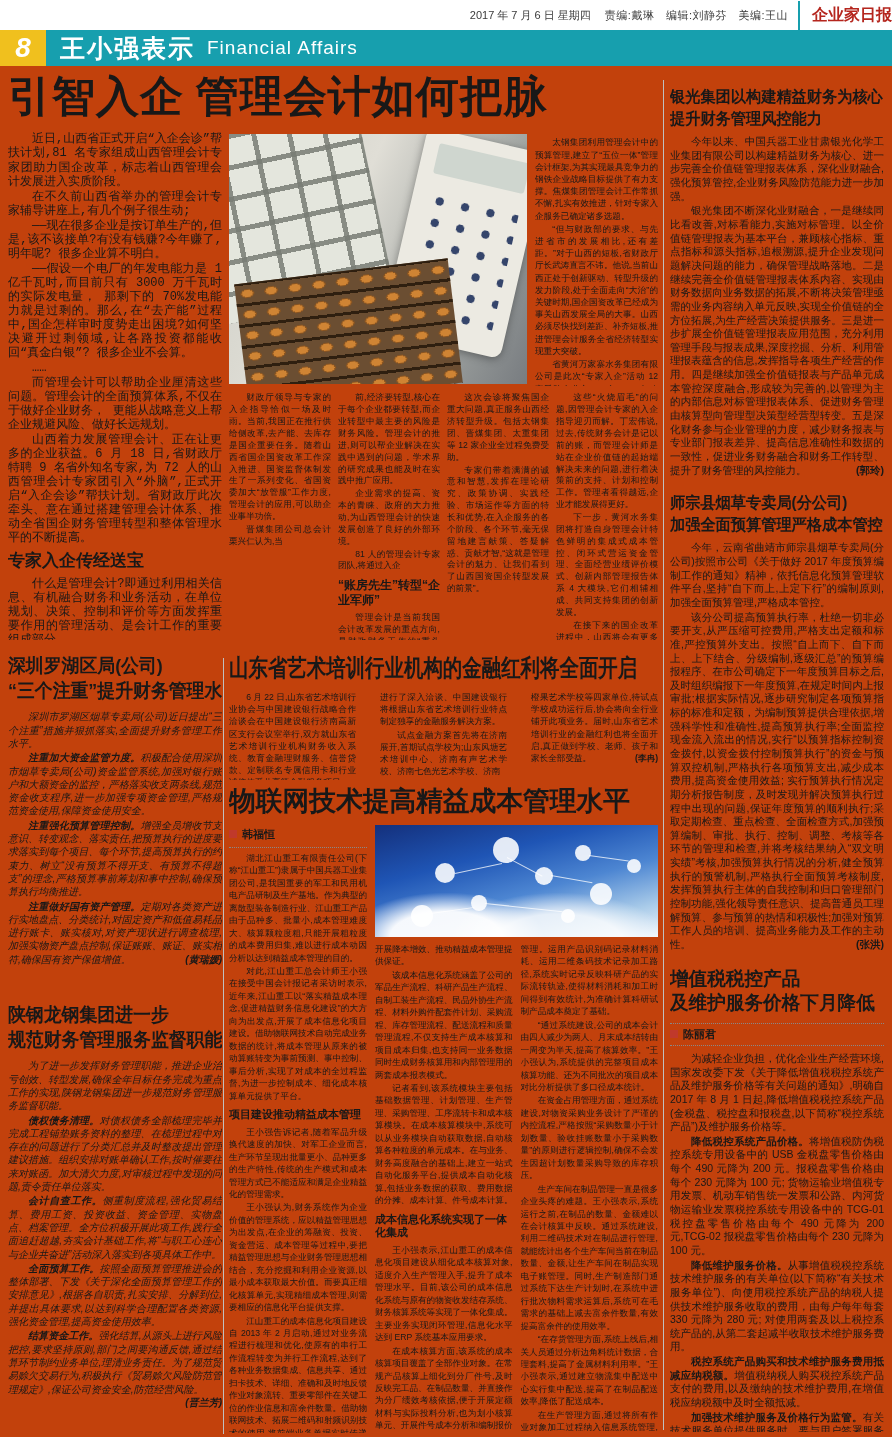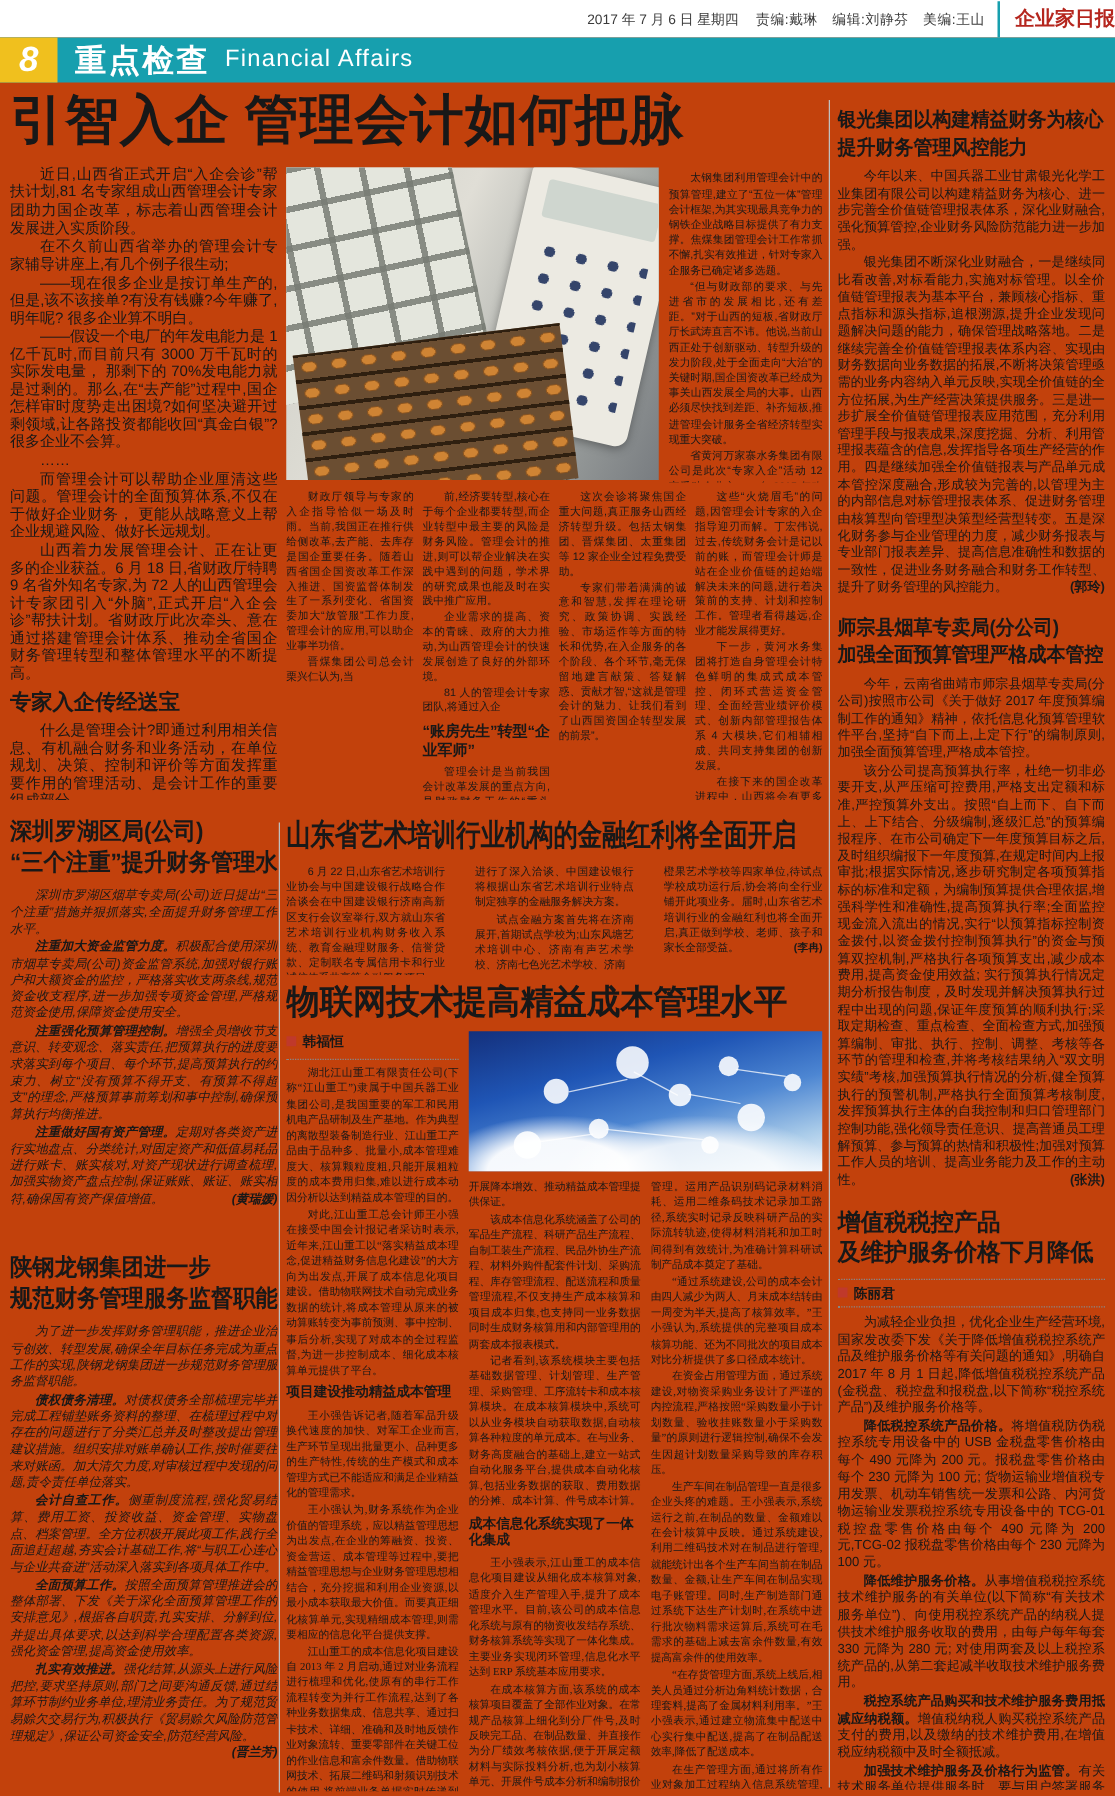--- a/index.html
+++ b/index.html
@@ -23,21 +23,21 @@
   .bt p { margin:0 0 1px; text-indent:2em; text-align:justify; }
   .bt p.noind { text-indent:0; }
   .subhead { font-weight:bold; text-indent:0; margin:6px 0 4px; }
   .author { float:right; font-weight:bold; }
 
   
   .art-main { position:absolute; left:8px; top:72px; width:650px; height:578px; overflow:hidden; }
   .main-title { font-family:"Liberation Serif","DejaVu Serif",serif; font-weight:bold; font-size:43px;
                 line-height:1.15; margin:0 0 9px; white-space:nowrap; letter-spacing:1px; }
   .main-body { position:relative; height:512px; }
-  .mc1 { position:absolute; left:0; top:2px; width:214px; height:508px; font-size:12px; line-height:1.17; overflow:hidden; }
+  .mc1 { position:absolute; left:0; top:2px; width:214px; height:508px; font-size:12px; line-height:1.17; overflow:hidden;font-family:Liberation Mono, monospace; }
   .mc1 .subhead { font-size:17px; margin:7px 0 5px; }
   .photo1 { position:absolute; left:221px; top:4px; width:298px; height:250px; overflow:hidden;
             background:linear-gradient(115deg,#cdcec6 0%,#e0ded6 38%,#a2a6a3 72%,#787c80 100%); }
   .p1-kb { position:absolute; left:-26px; top:-20px; width:58%; height:78%; transform:rotate(-12deg);
            background-color:#e4e6dd;
            background-image:repeating-linear-gradient(0deg,rgba(120,124,116,0) 0 26px,rgba(120,124,116,.85) 26px 31px),
                             repeating-linear-gradient(90deg,rgba(120,124,116,0) 0 30px,rgba(120,124,116,.85) 30px 35px); }
   .p1-calc { position:absolute; right:2px; top:4px; width:41%; height:84%; transform:rotate(13deg);
              background:#eceae2; border-radius:10px; box-shadow:0 2px 8px rgba(0,0,0,.35); }
   .p1-calc::after { content:""; position:absolute; left:12%; right:12%; top:28%; bottom:10%;
@@ -61,21 +61,21 @@
   .lh-title { font-size:19px; font-weight:bold; line-height:1.3; margin:0; white-space:nowrap; transform:scaleX(.94); transform-origin:left; }
   .ll-body { font-size:10px; line-height:1.33; margin-top:7px;font-style:italic; }
 
   
   .art-shandong { position:absolute; left:229px; top:652px; width:429px; height:128px; overflow:hidden; }
   .sd-title { font-size:24px; font-weight:bold; white-space:nowrap; transform:scaleX(.81); transform-origin:left; margin:0 0 7px; }
   .sd-cols { display:flex; gap:24px; font-size:8.6px; line-height:1.42; }
   .sd-cols > div { flex:1; overflow:hidden; }
 
   
-  .art-iot { position:absolute; left:229px; top:783px; width:429px; height:651px; overflow:hidden;font-family:Liberation Serif, serif; }
+  .art-iot { position:absolute; left:229px; top:783px; width:429px; height:651px; overflow:hidden; }
   .iot-title { font-size:27px; font-weight:bold; white-space:nowrap; margin:0 0 6px; transform:scaleX(.99); transform-origin:left; }
   .iot-grid { display:flex; gap:8px; }
   .iot-c1 { width:138px; flex:none; font-size:8.6px; line-height:1.45; height:608px; overflow:hidden; }
   .byline { border-bottom:1px dotted #888; padding:2px 0 4px; font-size:11px; font-weight:bold; margin-bottom:4px; }
   .sq { display:inline-block; width:8px; height:8px; background:#c0392b; margin-right:5px; }
   .iot-rightwrap { flex:1; }
   .photo2 { height:112px; position:relative; overflow:hidden; margin-bottom:6px;
             background:linear-gradient(165deg,#14307c 0%,#1f55b5 32%,#4d86d2 58%,#a9cbe9 82%,#edf5fc 100%); }
   .photo2::before { content:""; position:absolute; left:-10%; bottom:-40%; width:70%; height:80%;
             background:radial-gradient(ellipse at center,rgba(255,255,255,.95) 0 40%,rgba(255,255,255,0) 70%); }
@@ -102,21 +102,21 @@
 <div id="page">
 
   <div class="topbar">
     <span class="dateline">2017 年 7 月 6 日  星期四</span>
     <span class="editors">责编:戴琳　编辑:刘静芬　美编:王山</span>
     <span class="paper">企业家日报</span>
   </div>
 
   <div class="banner">
     <div class="badge">8</div>
-    <span class="sec-cn">重点检查</span>
+    <span class="sec-cn">王小强表示</span>
     <span class="sec-en">Financial Affairs</span>
   </div>
 
   <div class="art-main">
     <h1 class="main-title">引智入企  管理会计如何把脉</h1>
     <div class="main-body">
       <div class="mc1 bt">
           <p>近日,山西省正式开启“入企会诊”帮扶计划,81 名专家组成山西管理会计专家团助力国企改革，标志着山西管理会计发展进入实质阶段。</p>
           <p>在不久前山西省举办的管理会计专家辅导讲座上,有几个例子很生动;</p>
           <p>——现在很多企业是按订单生产的,但是,该不该接单?有没有钱赚?今年赚了,明年呢? 很多企业算不明白。</p>
@@ -174,21 +174,21 @@
   </div>
 
   <div class="art-shangang">
     <div class="lh-title">陕钢龙钢集团进一步</div>
     <div class="lh-title">规范财务管理服务监督职能</div>
     <div class="ll-body bt">
         <p>为了进一步发挥财务管理职能，推进企业治亏创效、转型发展,确保全年目标任务完成为重点工作的实现,陕钢龙钢集团进一步规范财务管理服务监督职能。</p>
         <p><b>债权债务清理。</b>对债权债务全部梳理完毕并完成工程铺垫账务资料的整理、在梳理过程中对存在的问题进行了分类汇总并及时整改提出管理建议措施。组织安排对账单确认工作,按时催要往来对账函。加大清欠力度,对审核过程中发现的问题,责令责任单位落实。</p>
         <p><b>会计自查工作。</b>侧重制度流程,强化贸易结算、费用工资、投资收益、资金管理、实物盘点、档案管理。全方位积极开展此项工作,践行全面追赶超越,夯实会计基础工作,将“与职工心连心 与企业共奋进”活动深入落实到各项具体工作中。</p>
         <p><b>全面预算工作。</b>按照全面预算管理推进会的整体部署、下发《关于深化全面预算管理工作的安排意见》,根据各自职责,扎实安排、分解到位,并提出具体要求,以达到科学合理配置各类资源,强化资金管理,提高资金使用效率。</p>
-        <p><b>扎实有效推进。</b>强化结算,从源头上进行风险把控,要求坚持原则,部门之间要沟通反馈,通过结算环节制约业务单位,理清业务责任。为了规范贸易赊欠交易行为,积极执行《贸易赊欠风险防范管理规定》,保证公司资金安全,防范经营风险。<span class="author">(晋兰芳)</span></p>
+        <p><b>结算资金工作。</b>强化结算,从源头上进行风险把控,要求坚持原则,部门之间要沟通反馈,通过结算环节制约业务单位,理清业务责任。为了规范贸易赊欠交易行为,积极执行《贸易赊欠风险防范管理规定》,保证公司资金安全,防范经营风险。<span class="author">(晋兰芳)</span></p>
       </div>
   </div>
 
   <div class="art-shandong">
     <div class="sd-title">山东省艺术培训行业机构的金融红利将全面开启</div>
     <div class="sd-cols">
       <div class="bt">
           <p>6 月 22 日,山东省艺术培训行业协会与中国建设银行战略合作洽谈会在中国建设银行济南高新区支行会议室举行,双方就山东省艺术培训行业机构财务收入系统、教育金融理财服务、信誉贷款、定制联名专属信用卡和行业诚信体系共享等金融服务项目</p>
         </div>
       <div class="bt">

